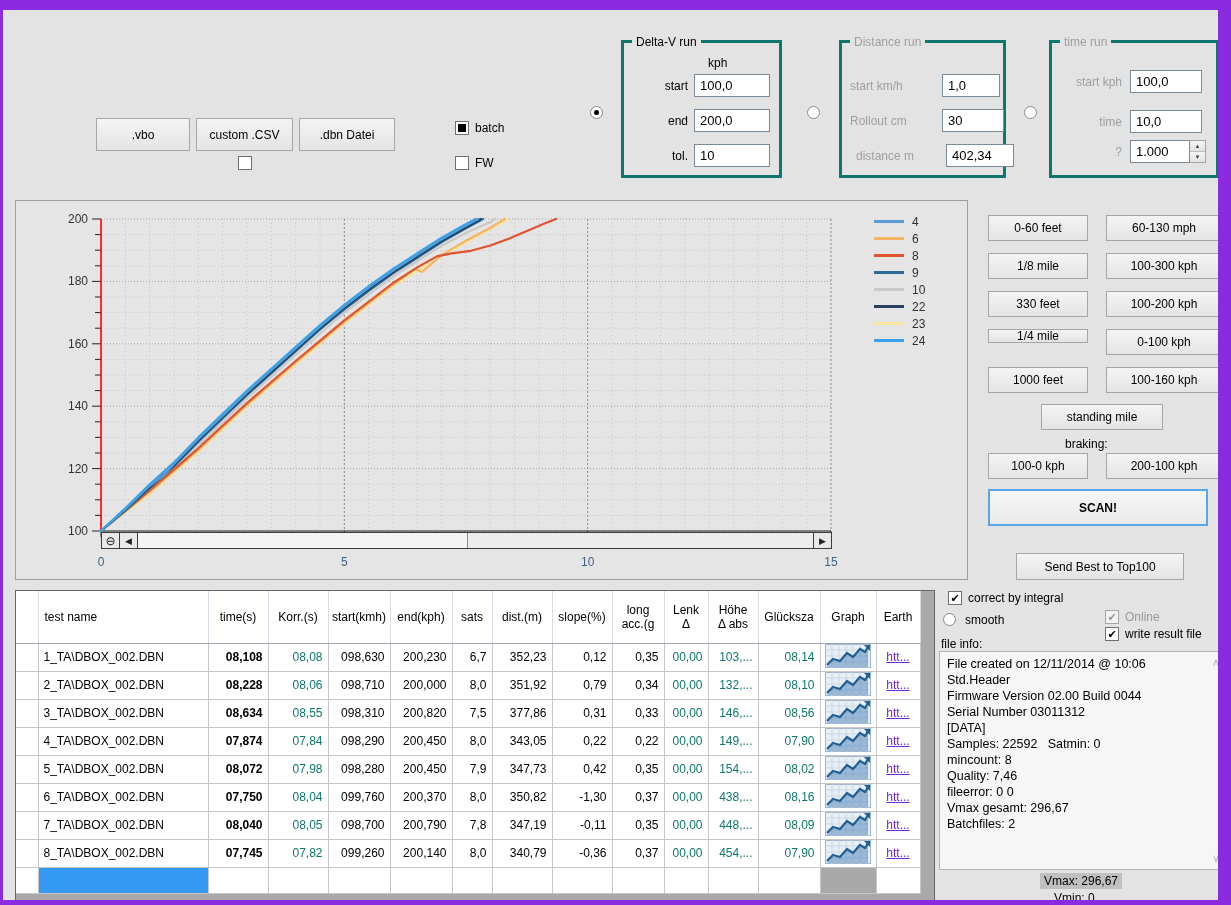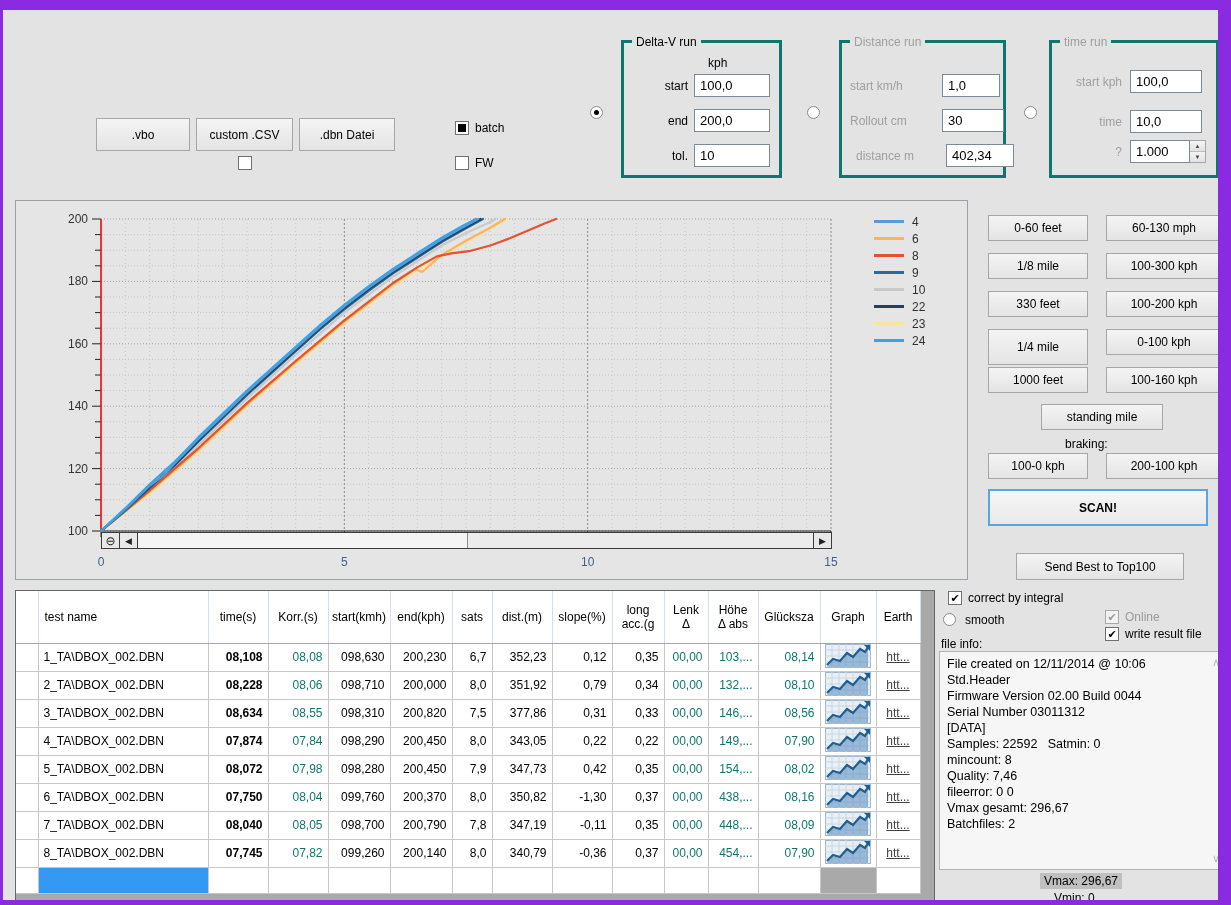--- a/index.html
+++ b/index.html
@@ -71,21 +71,21 @@
     border-right:1px solid #d4dde8; border-bottom:1px solid #9fa8b2; padding:0 3px; text-align:center;
   }
   #results-table td {
     height:26px; font-size:12px; border-right:1px solid #c6c6c6; border-bottom:1px solid #c6c6c6;
     padding:0 5px; text-align:right; white-space:nowrap; overflow:hidden; background:#fff;
   }
   #results-table td.c-name { text-align:left; }
   #results-table td.c-time { font-weight:bold; }
   #results-table td.gray { color:#0f766e; }
   #results-table td.c-graph, #results-table td.c-earth { text-align:center; padding:0 2px; }
-  #results-table td.c-earth a { color:#404040; text-decoration:underline; }
+  #results-table td.c-earth a { color:#6d28d9; text-decoration:underline; }
   #results-table tr.new-row td.c-name { background:#3399f3; }
   #results-table tr.new-row td.c-graph { background:#a9a9a9; }
   #results-table th.th-name { text-align:left; padding-left:6px; }
   
   #file-info-box { left:936px; top:641px; width:285px; height:219px; background:#f6f6f6;
                    border:1px solid #b4b4b4; }
   #file-info-text { position:absolute; left:7px; top:4px; right:18px; bottom:4px;
                     font-size:12.5px; line-height:16px; white-space:pre-wrap; color:#000; }
   .fi-arrow { position:absolute; right:3px; font-size:11px; color:#b5b5b5; }
   .vmax-badge { position:absolute; background:#c0c0c0; padding:1px 4px; font-size:12px; }
@@ -293,21 +293,21 @@
       <span class="hs-btn">◀</span>
       <span class="hs-thumb"></span>
       <span class="hs-track"></span>
       <span class="hs-btn right">▶</span>
     </div>
   </div>
 
   <button class="win-btn" style="left:985px;top:205px;width:100px;height:26px">0-60 feet</button>
   <button class="win-btn" style="left:985px;top:243px;width:100px;height:26px">1/8 mile</button>
   <button class="win-btn" style="left:985px;top:281px;width:100px;height:26px">330 feet</button>
-  <button class="win-btn" style="left:985px;top:319px;width:100px;height:36px">1/4 mile</button>
+  <button class="win-btn" style="left:985px;top:319px;width:100px;height:14px">1/4 mile</button>
   <button class="win-btn" style="left:985px;top:357px;width:100px;height:26px">1000 feet</button>
   <button class="win-btn" style="left:1103px;top:205px;width:116px;height:26px">60-130 mph</button>
   <button class="win-btn" style="left:1103px;top:243px;width:116px;height:26px">100-300 kph</button>
   <button class="win-btn" style="left:1103px;top:281px;width:116px;height:26px">100-200 kph</button>
   <button class="win-btn" style="left:1103px;top:319px;width:116px;height:26px">0-100 kph</button>
   <button class="win-btn" style="left:1103px;top:357px;width:116px;height:26px">100-160 kph</button>
   <button class="win-btn" style="left:1038px;top:394px;width:122px;height:26px">standing mile</button>
   <span class="lbl" style="left:1062px;top:427px">braking:</span>
   <button class="win-btn" style="left:985px;top:443px;width:100px;height:26px">100-0 kph</button>
   <button class="win-btn" style="left:1103px;top:443px;width:116px;height:26px">200-100 kph</button>

